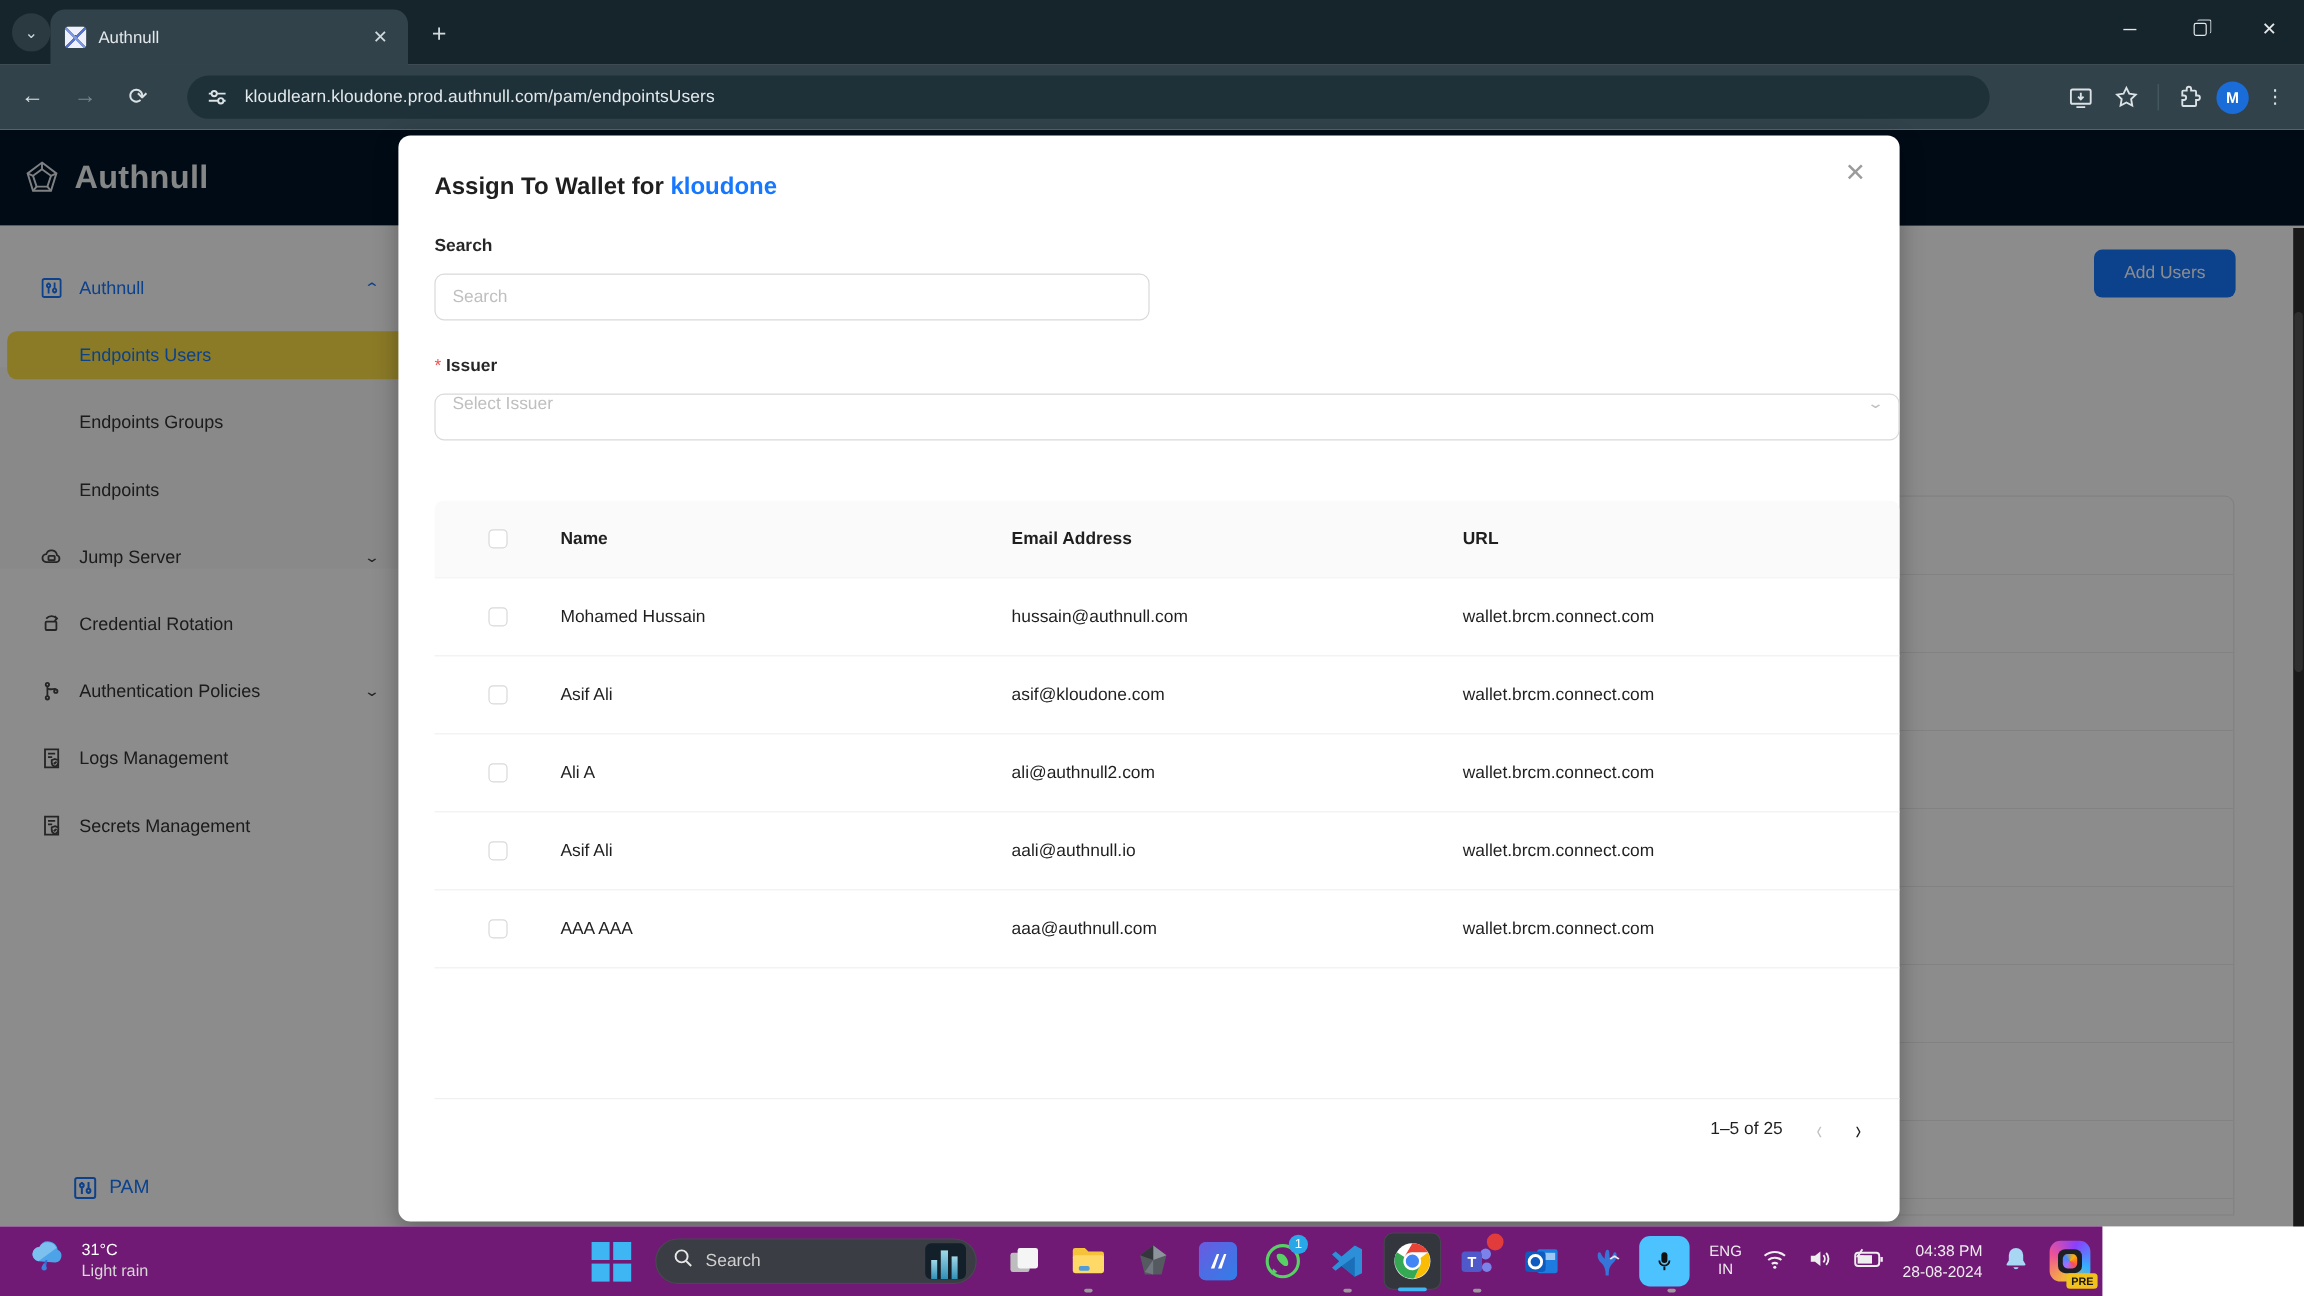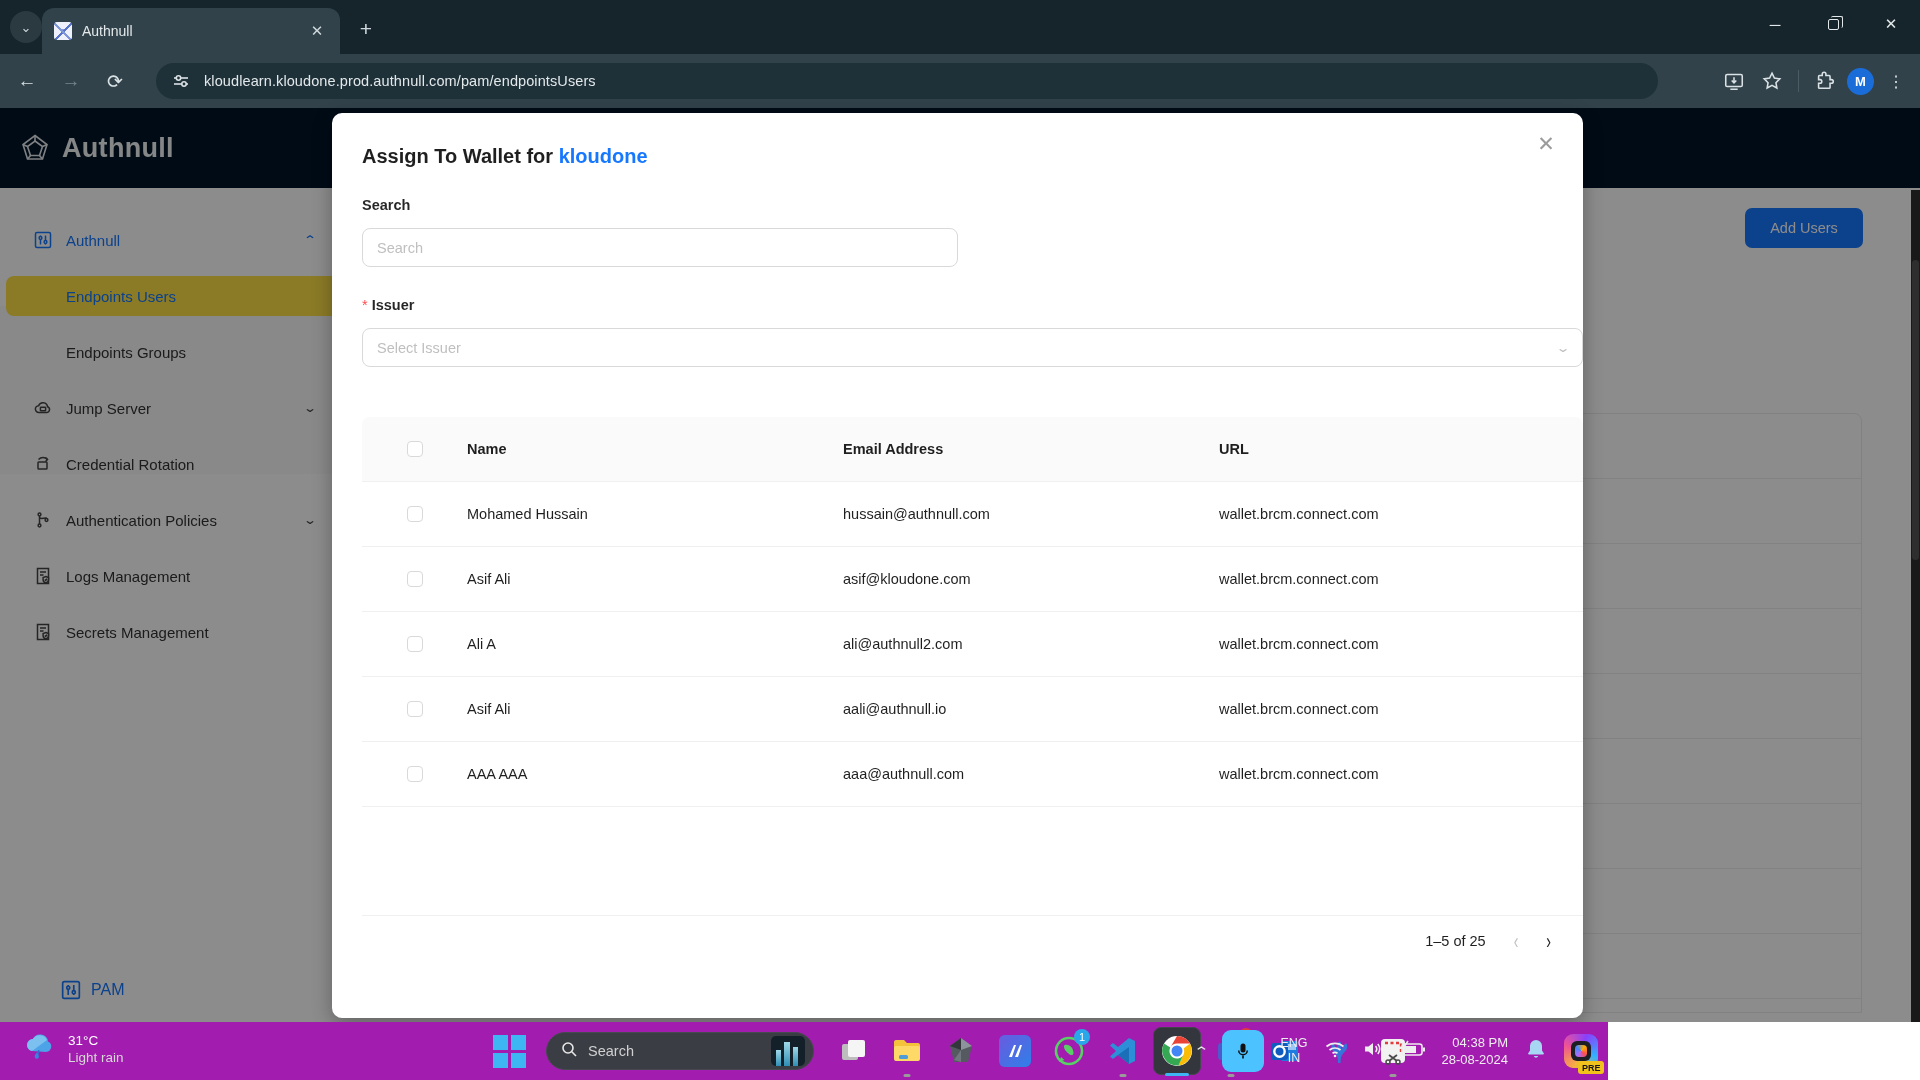--- a/index.html
+++ b/index.html
@@ -82,38 +82,38 @@
     font-size:21px; display:flex; align-items:center; justify-content:center; }
   .modal-title { position:absolute; left:30px; top:32px; font-size:20px; font-weight:700; }
   .modal-title .org { color:#1677ff; }
   .flabel { position:absolute; left:30px; font-size:14.5px; font-weight:700; color:rgba(0,0,0,.85); }
   .req { color:#ff4d4f; font-weight:400; margin-right:4px; }
   .search-input { position:absolute; left:30px; top:115px; width:596px; height:39px; border:1px solid #d9d9d9;
     border-radius:8px; padding:0 14px; font-size:14.5px; color:rgba(0,0,0,.88); outline:none;
     font-family:"Liberation Sans", sans-serif; }
   .search-input::placeholder { color:#bfbfbf; }
   .select { position:absolute; left:30px; top:215px; width:1221px; height:39px; border:1px solid #d9d9d9;
-    border-radius:8px; display:flex; align-items:center; padding:0 14px; font-size:14.5px; color:#bfbfbf; }
+    border-radius:8px; display:flex; padding:0 14px; font-size:14.5px; color:#bfbfbf; }
   .select .sel-arrow { position:absolute; right:14px; color:#bfbfbf; font-size:12px; transform:scaleX(1.5); }
 
   .wtable { position:absolute; left:30px; top:304px; width:1221px; }
   .trow { position:relative; height:65px; border-bottom:1px solid #f0f0f0; font-size:14.5px; }
   .trow.thead { background:#fafafa; border-radius:8px 8px 0 0; font-weight:700; }
   .cell { position:absolute; top:50%; transform:translateY(-50%); white-space:nowrap; }
   .c-cb { left:45px; } .c-name { left:105px; } .c-email { left:481px; } .c-url { left:857px; }
   .cb { width:16px; height:16px; border:1px solid #d9d9d9; border-radius:4px; background:#fff; }
 
   .modal-hr { position:absolute; left:30px; top:802px; width:1221px; height:1px; background:#f0f0f0; }
   .pagination { position:absolute; right:32px; top:820px; display:flex; align-items:center; gap:28px;
     font-size:14.5px; }
   .pg-btn { font-size:14px; color:rgba(0,0,0,.88); transform:scaleY(1.6); }
   .pg-btn.disabled { color:rgba(0,0,0,.25); }
 
   
-  .taskbar { position:absolute; left:0; top:1022px; width:1608px; height:58px; background:#a21caf;
+  .taskbar { position:absolute; left:0; top:1022px; width:1752px; height:58px; background:#701a75;
     color:#fff; }
   .weather { position:absolute; left:22px; top:8px; display:flex; align-items:center; gap:12px; }
   .weather-txt { font-size:13.5px; line-height:17px; color:#fff; }
   .weather-txt .cond { color:#d8d8d8; }
   .tb-center { position:absolute; left:492px; top:0; height:58px; display:flex; align-items:center; gap:20px; }
   .startbtn { width:34px; height:34px; display:grid; grid-template-columns:15px 15px; grid-gap:3px;
     align-content:center; justify-content:center; }
   .startbtn div { width:15px; height:15px; background:#3fb6f4; }
   .tb-search { width:268px; height:38px; background:#3a3d44; border:1px solid #46494f; border-radius:19px;
     display:flex; align-items:center; padding:0 8px 0 14px; gap:10px; }
@@ -231,20 +231,23 @@
           </span>
           <span>Authnull</span>
           <span class="chev up">⌃</span>
         </div>
         <div class="mi sub selected">
           <span>Endpoints Users</span>
         </div>
         <div class="mi sub">
           <span>Endpoints Groups</span>
         </div>
+        <div class="mi sub">
+          <span>Endpoints</span>
+        </div>
         <div class="mi">
           <span class="ic">
             <svg width="18" height="18" viewBox="0 0 18 18" fill="none" stroke="currentColor" stroke-width="1.5">
               <path d="M5 13.5a3.4 3.4 0 01-.4-6.8 4.6 4.6 0 018.9 1A3 3 0 0113 13.5z"></path>
               <rect x="6.4" y="8.2" width="5.2" height="3.6" rx="0.6"></rect>
                 <path d="M7.8 10h.01M9.8 10h.01"></path>
               </svg>
           </span>
           <span>Jump Server</span>
           <span class="chev">⌄</span>

